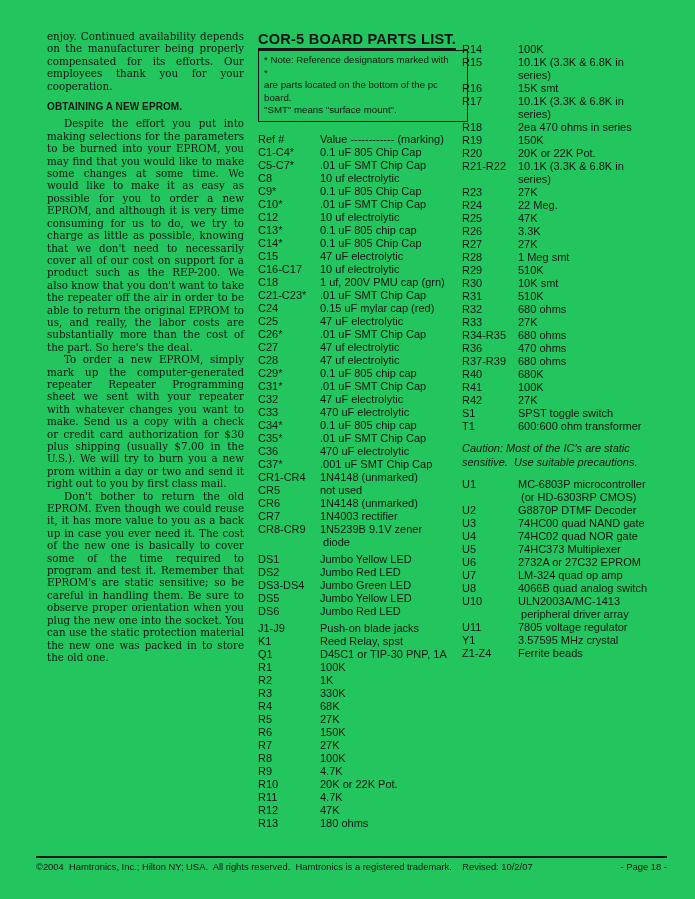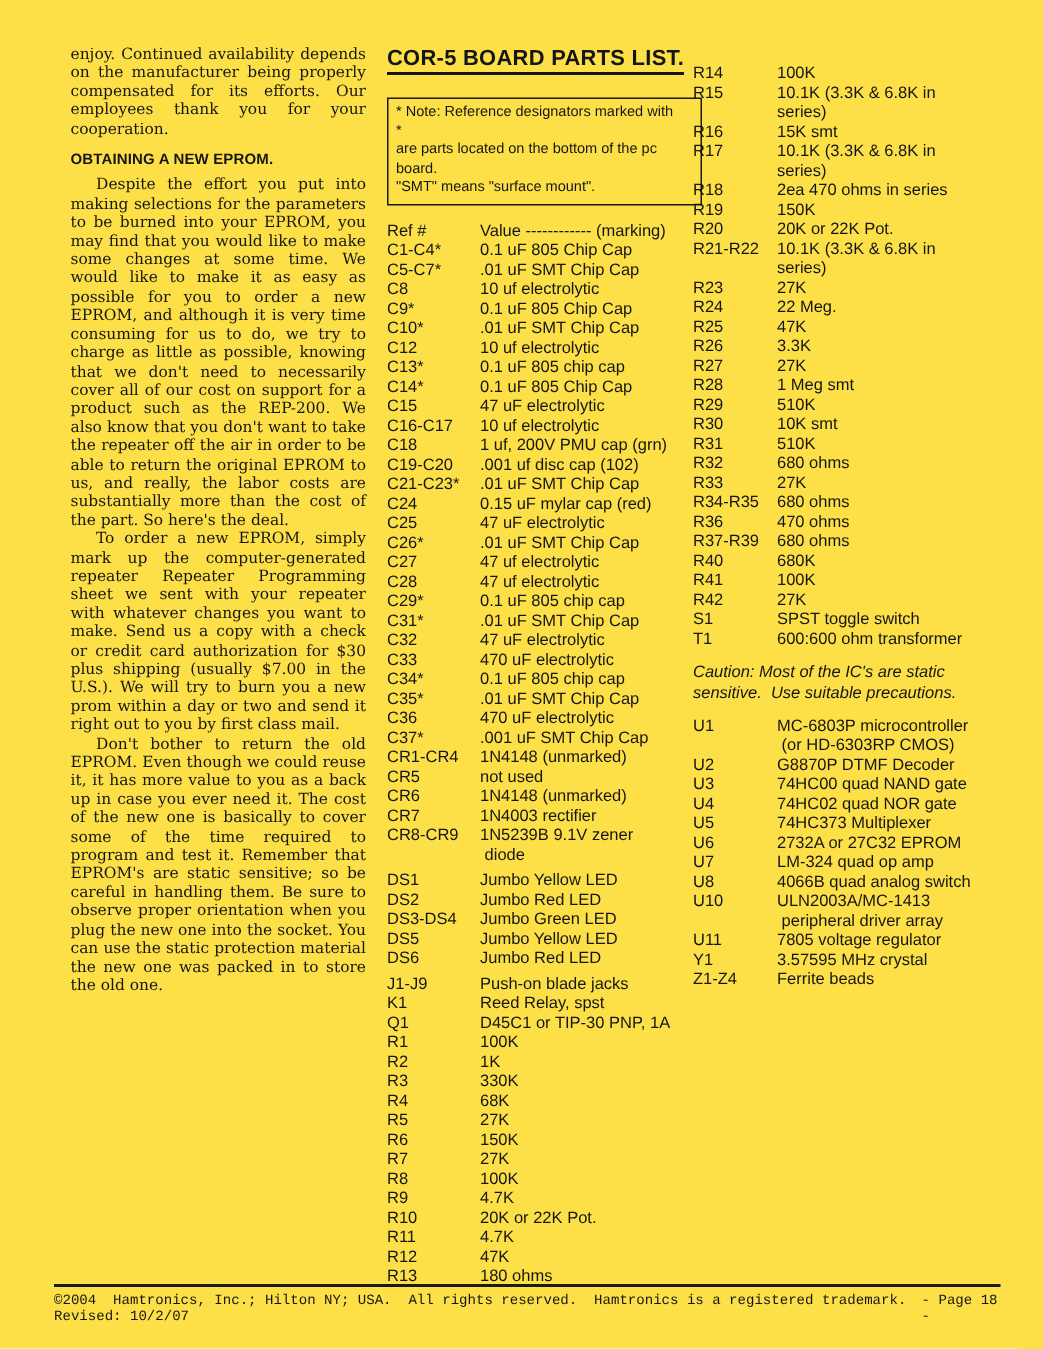--- a/index.html
+++ b/index.html
@@ -1,19 +1,19 @@
 <!DOCTYPE html>
 <html><head>
 <meta charset="utf-8">
 <style>
   html,body { margin:0; padding:0; background:#ffffff; }
   .page {
     position:relative;
     width:695px; height:899px;
-    background:#fde047;
+    background:#22c55e;
     color:#151515;
     overflow:hidden;
   }
 
   
   .col-left {
     position:absolute; left:47px; top:30px; width:197px;
     font-family:"DejaVu Serif", serif;
     font-size:10.3px; line-height:12.4px;
     text-align:justify;
@@ -29,21 +29,21 @@
 
   
   .col-mid { position:absolute; left:258px; top:30px; width:210px; font-family:"Liberation Sans", sans-serif; }
   .plist-title {
     display:inline-block;
     font-size:14.6px; font-weight:bold; letter-spacing:0.2px;
     border-bottom:2px solid #151515; padding-bottom:1px;
     white-space:nowrap;
   }
   .notebox {
-    margin-top:15px;
+    margin-top:0;
     border:1.5px solid #1a1a1a;
     padding:3px 14px 4px 5px;
     font-size:9.7px; line-height:12.6px;
     white-space:pre-wrap;
   }
   .table-head { margin-top:11px; }
   .prow { display:flex; font-size:11px; line-height:13px; }
   .prow.gap { margin-top:4px; }
   .prow .ref { flex:0 0 62px; white-space:nowrap; }
   .prow .val { flex:1; white-space:pre-wrap; }
@@ -57,21 +57,21 @@
     font-size:11px; line-height:13.6px;
     white-space:pre-wrap;
   }
 
   
   .footer {
     position:absolute; left:36px; top:856px; width:631px;
     border-top:2px solid #1a1a1a;
     padding-top:3px;
     display:flex; justify-content:space-between;
-    font-family:Liberation Mono, monospace;
+    font-family:Liberation Sans, sans-serif;
     font-size:9.4px;
     white-space:pre-wrap;
   }
 </style>
 </head>
 <body>
 
 <div class="page">
 
   <div class="col-left">
@@ -147,24 +147,20 @@
         <div class="prow">
           <span class="ref">C16-C17</span>
           <span class="val">10 uf electrolytic</span>
         </div>
 
         <div class="prow">
           <span class="ref">C18</span>
           <span class="val">1 uf, 200V PMU cap (grn)</span>
         </div>
 
-        <div class="prow">
-          <span class="ref">C19-C20</span>
-          <span class="val">.001 uf disc cap (102)</span>
-        </div>
 
         <div class="prow">
           <span class="ref">C21-C23*</span>
           <span class="val">.01 uF SMT Chip Cap</span>
         </div>
 
         <div class="prow">
           <span class="ref">C24</span>
           <span class="val">0.15 uF mylar cap (red)</span>
         </div>

